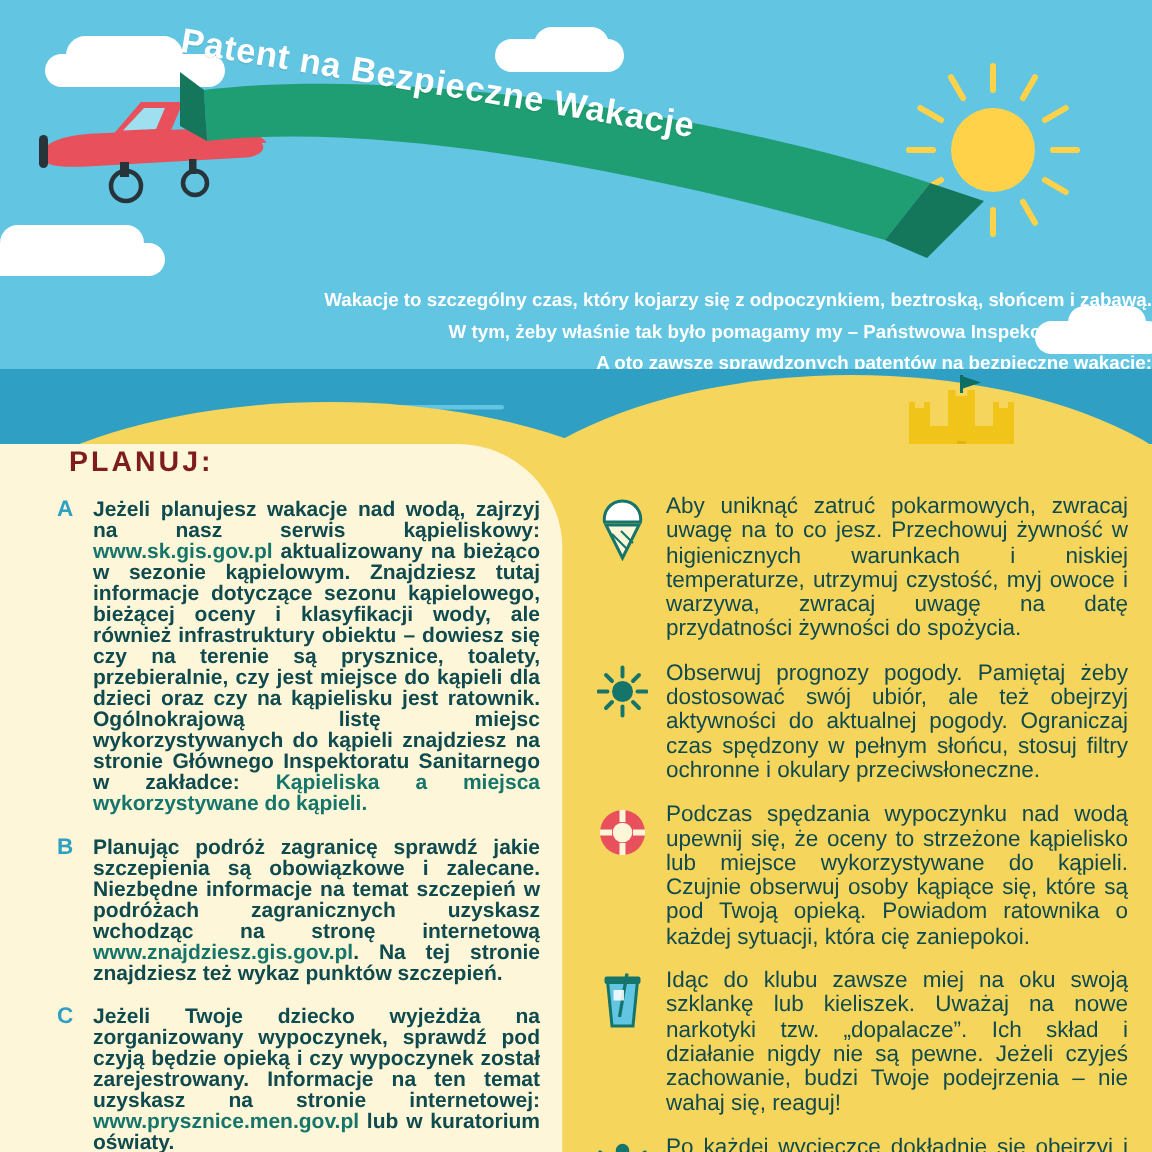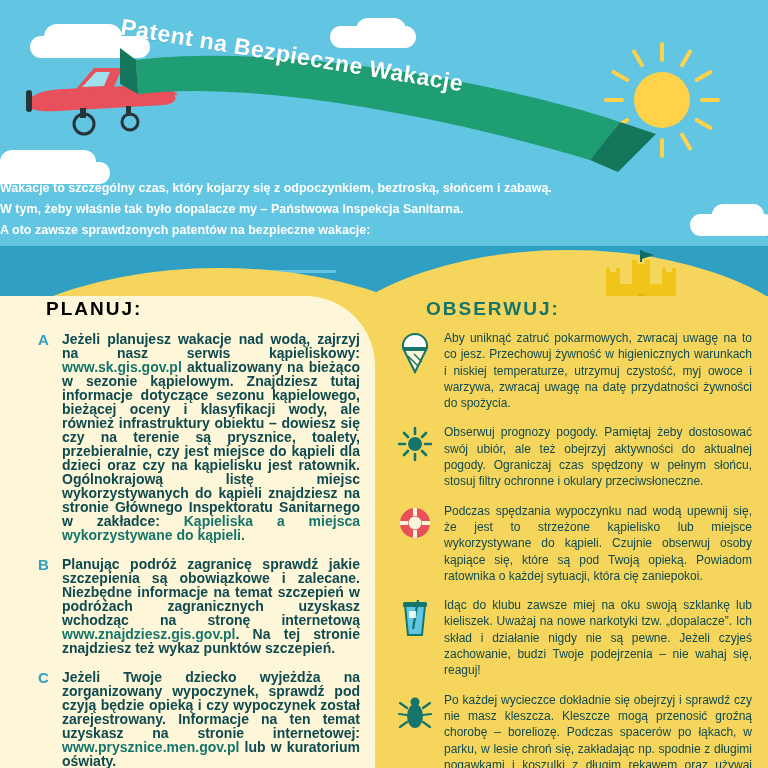--- a/index.html
+++ b/index.html
@@ -40,22 +40,22 @@
   #banner-text {
     position: absolute; left: 92px; top: 42px; width: 400px;
     transform: rotate(9.5deg);
     font-size: 23px; font-weight: bold; color: #ffffff;
     letter-spacing: 0.5px; text-align: center;
     text-shadow: 0 1px 0 rgba(0,0,0,0.08);
   }
 
   
   #intro {
-    position: absolute; left: 0; top: 178px; width: 768px;
-    text-align: left; color: #ffffff;
+    position: absolute; left: 0; top: 190px; width: 768px;
+    text-align: right; color: #ffffff;
     font-size: 12.5px; line-height: 21px; font-weight: bold;
   }
 
   
   #sea {
     position: absolute; left: 0; top: 246px; width: 768px; height: 70px;
     background: #2f9fc4;
   }
   #sea .wave-line {
     position: absolute; height: 3px; background: #62c5e2; border-radius: 2px;
@@ -86,21 +86,21 @@
     position: absolute; left: 0px; top: 296px; width: 375px; height: 472px;
     background: #fdf6d8;
     border-radius: 0 70px 0 0;
   }
   #panel-right {
     position: absolute; left: 375px; top: 296px; width: 393px; height: 472px;
     background: #f6d55c;
   }
 
   .col-title {
-    font-size: 19px; font-weight: bold; color: #000000;
+    font-size: 19px; font-weight: bold; color: #7f1d1d;
     letter-spacing: 2px;
   }
   #left-title { position: absolute; left: 46px; top: 298px; }
   #right-title { position: absolute; left: 426px; top: 298px; color: #16756b; }
 
   
   #left-list { position: absolute; left: 38px; top: 332px; width: 322px; }
   .l-item { position: relative; margin-bottom: 15px; padding-left: 24px; }
   .l-letter {
     position: absolute; left: 0; top: -1px;
@@ -113,21 +113,21 @@
   }
   .l-text b { color: #16756b; }
 
   
   #right-list { position: absolute; left: 396px; top: 330px; width: 356px; }
   .r-item { position: relative; margin-bottom: 13px; padding-left: 48px; min-height: 50px; }
   .r-icon {
     position: absolute; left: 2px; top: 2px; width: 34px; height: 40px;
   }
   .r-text {
-    font-size: 12px; line-height: 16.3px; color: #0f4a4f; text-align: justify;
+    font-size: 15px; line-height: 16.3px; color: #0f4a4f; text-align: justify;
   }
 
   .ic-svg { display: block; }
 </style>
 </head>
 <body>
 
 <div id="page">
 
   <div class="cloud" style="left:44px; top:24px; width:78px; height:26px;"></div>
@@ -173,21 +173,21 @@
     <svg class="ic-svg" width="540" height="150" viewBox="0 0 540 150">
       <path d="M16 38 L18 72 C140 58 330 96 470 138 L500 100 C360 54 150 22 16 38 Z" fill="#1f9e74"></path>
       <path d="M0 26 L16 38 L18 72 L0 62 Z" fill="#14765a"></path>
       <path d="M470 138 L500 100 L536 112 L498 150 Z" fill="#14765a"></path>
     </svg>
   </div>
   <div id="banner-text">Patent na Bezpieczne Wakacje</div>
 
   <div id="intro">
     <div>Wakacje to szczególny czas, który kojarzy się z odpoczynkiem, beztroską, słońcem i zabawą.</div>
-    <div>W tym, żeby właśnie tak było dopalacze my – Państwowa Inspekcja Sanitarna.</div>
+    <div>W tym, żeby właśnie tak było pomagamy my – Państwowa Inspekcja Sanitarna.</div>
     <div>A oto zawsze sprawdzonych patentów na bezpieczne wakacje:</div>
   </div>
 
   <div id="sea">
     <div class="wave-line" style="left:240px; top:24px; width:96px;"></div>
     <div class="wave-line" style="left:250px; top:34px; width:76px;"></div>
     <div class="wave-line" style="left:258px; top:44px; width:58px;"></div>
   </div>
 
   <div id="sand">
@@ -212,21 +212,20 @@
       <rect x="38" y="0" width="2" height="12" fill="#0f6e63"></rect>
       <path d="M40 1 L52 5 L40 9 Z" fill="#0f6e63"></path>
       <rect x="36" y="44" width="6" height="14" fill="#e0b314"></rect>
     </svg>
   </div>
 
   <div id="panel-left"></div>
   <div id="panel-right"></div>
 
   <div id="left-title" class="col-title">PLANUJ:</div>
-  <div id="right-title" class="col-title">OBSERWUJ:</div>
 
   <div id="left-list">
     <div class="l-item">
       <span class="l-letter">A</span>
       <div class="l-text">Jeżeli planujesz wakacje nad wodą, zajrzyj na nasz serwis kąpieliskowy: <b>www.sk.gis.gov.pl</b> aktualizowany na bieżąco w sezonie kąpielowym. Znajdziesz tutaj informacje dotyczące sezonu kąpielowego, bieżącej oceny i klasyfikacji wody, ale również infrastruktury obiektu – dowiesz się czy na terenie są prysznice, toalety, przebieralnie, czy jest miejsce do kąpieli dla dzieci oraz czy na kąpielisku jest ratownik. Ogólnokrajową listę miejsc wykorzystywanych do kąpieli znajdziesz na stronie Głównego Inspektoratu Sanitarnego w zakładce: <b>Kąpieliska a miejsca wykorzystywane do kąpieli.</b></div>
     </div>
     <div class="l-item">
       <span class="l-letter">B</span>
       <div class="l-text">Planując podróż zagranicę sprawdź jakie szczepienia są obowiązkowe i zalecane. Niezbędne informacje na temat szczepień w podróżach zagranicznych uzyskasz wchodząc na stronę internetową <b>www.znajdziesz.gis.gov.pl</b>. Na tej stronie znajdziesz też wykaz punktów szczepień.</div>
     </div>
@@ -270,21 +269,21 @@
     </div>
 
     <div class="r-item">
       <span class="r-icon">
         <svg class="ic-svg" width="34" height="36" viewBox="0 0 34 36">
           <circle cx="17" cy="18" r="15" fill="#e8505b"></circle>
           <circle cx="17" cy="18" r="6.5" fill="#fdf6d8"></circle>
           <path d="M17 3 L17 11 M17 25 L17 33 M2 18 L10 18 M24 18 L32 18" stroke="#fdf6d8" stroke-width="4"></path>
         </svg>
       </span>
-      <div class="r-text">Podczas spędzania wypoczynku nad wodą upewnij się, że jest to strzeżone kąpielisko lub miejsce wykorzystywane do kąpieli. Czujnie obserwuj osoby kąpiące się, które są pod Twoją opieką. Powiadom ratownika o każdej sytuacji, która cię zaniepokoi.</div>
+      <div class="r-text">Podczas spędzania wypoczynku nad wodą upewnij się, że oceny to strzeżone kąpielisko lub miejsce wykorzystywane do kąpieli. Czujnie obserwuj osoby kąpiące się, które są pod Twoją opieką. Powiadom ratownika o każdej sytuacji, która cię zaniepokoi.</div>
     </div>
 
     <div class="r-item">
       <span class="r-icon">
         <svg class="ic-svg" width="34" height="40" viewBox="0 0 34 40">
           <path d="M7 6 L27 6 L24 36 L10 36 Z" fill="#62c5e2" stroke="#16756b" stroke-width="2"></path>
           <rect x="5" y="3" width="24" height="5" rx="1.5" fill="#16756b"></rect>
           <line x1="20" y1="1" x2="15" y2="30" stroke="#16756b" stroke-width="2.2"></line>
           <rect x="11" y="12" width="7" height="7" fill="#ffffff" opacity="0.85"></rect>
         </svg>

